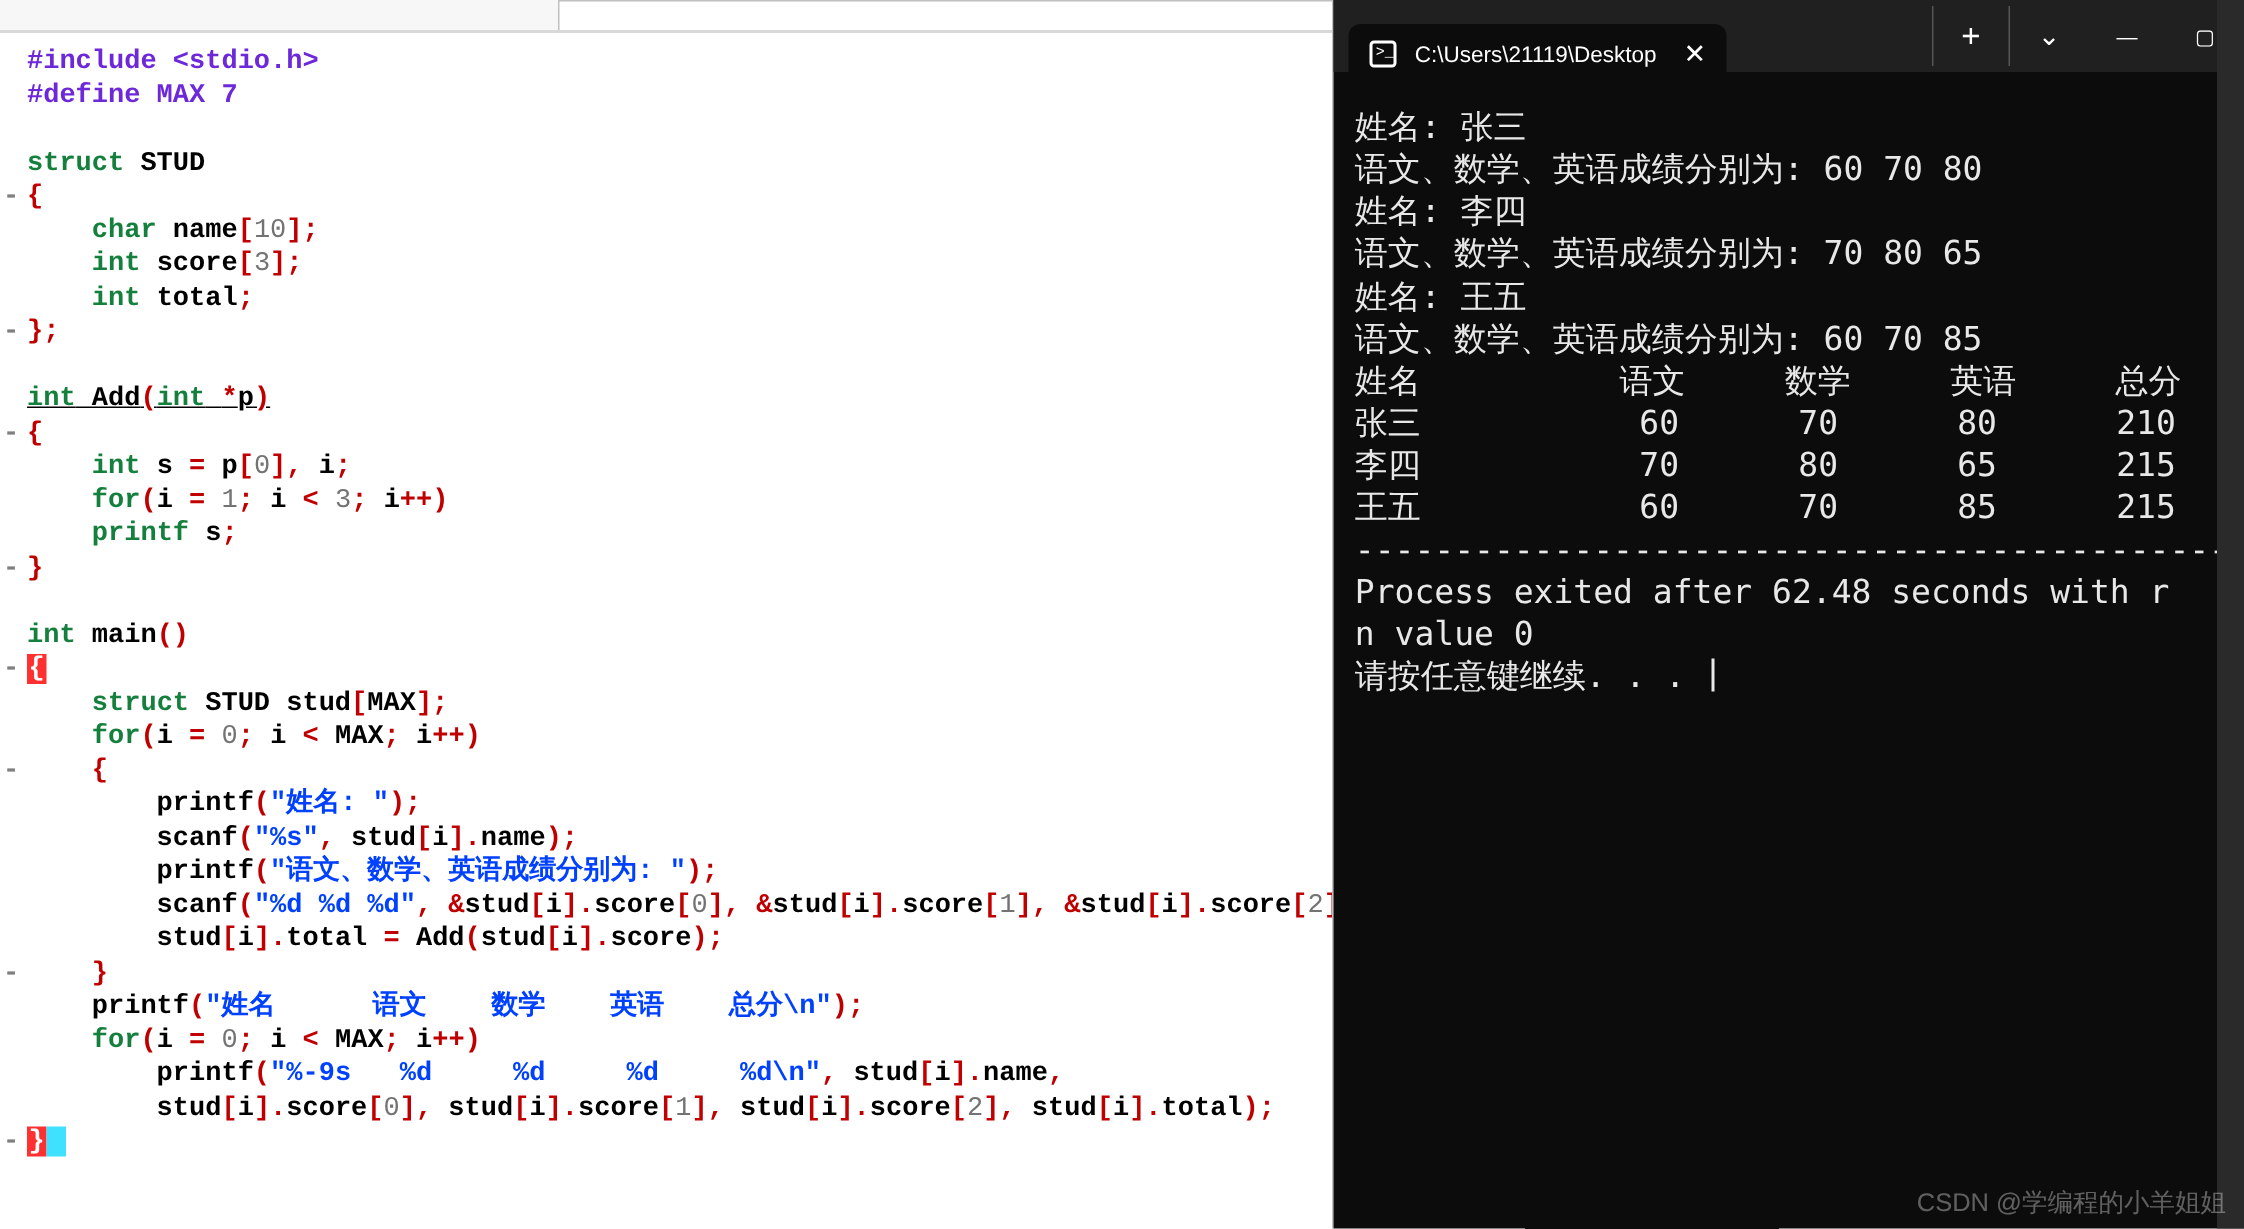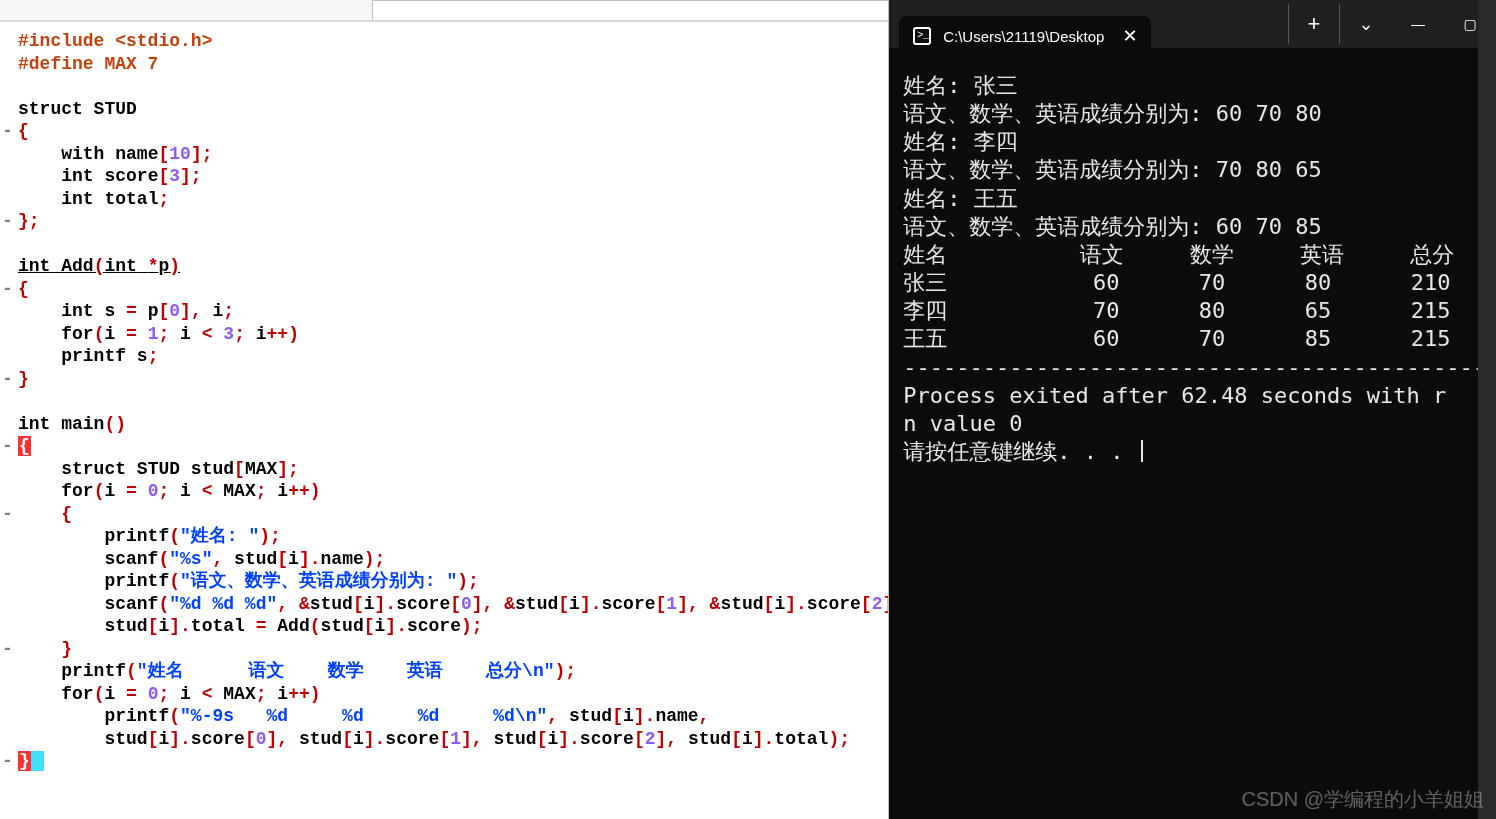--- a/index.html
+++ b/index.html
@@ -30,24 +30,24 @@
     position:absolute; left:372px; top:0; width:534px; height:20px;
     border-left:1px solid #c0c0c0; border-top:1px solid #c0c0c0;
     background:#fff;
   }
   .fold-dash {
     position:absolute; left:0; top:0; width:10px;
     color:#808080;
     text-align:left;
   }
   .code { white-space:pre; font-weight:bold;}
-  .kw { color:#000000; font-weight:bold;}
-  .pp { color:#c2410c; font-weight:bold;}
+  .kw { color:#15803d; font-weight:bold;}
+  .pp { color:#6d28d9; font-weight:bold;}
   .br { color:#c00000; font-weight:bold;}
-  .num{ color:#8b5cf6; font-weight:bold;}
+  .num{ color:#737373; font-weight:normal;}
   .str{ color:#0040ff; font-weight:bold;}
   .hl-red { background:#ff3030; color:#fff; padding:0 1px;}
   .hl-cyan{ background:#40e0ff; color:#000; padding:0 1px;}
 
   .term-pane {
     flex:1;
     background:#0c0c0c;
     position:relative;
     color:#ccc;
   }
@@ -83,40 +83,40 @@
     font-family:"NSimSun","SimSun",Consolas,monospace;
     font-size:22px;
     line-height:1.28;
     white-space:pre;
     overflow:hidden;
   }
   .cursor { display:inline-block; width:2px; height:22px; background:#e8e8e8; vertical-align:-3px; margin-left:4px;}
   .watermark{
     position:absolute; right:12px; bottom:6px;
     font-family:"Microsoft YaHei",sans-serif;
-    font-size:20px;
+    font-size:17px;
     color:rgba(255,255,255,0.35);
     font-weight:normal;
   }
   .scrollbar{ position:absolute; right:0; top:0; width:18px; height:100%; background:#2a2a2a;}
 </style>
 </head>
 <body>
 
 <div class="editor-pane">
   <div class="top-strip">
     <div class="tab"></div>
   </div>
   <div id="code-container">
       <div class="code" style="position: relative;"><span><span class="pp">#include &lt;stdio.h&gt;</span></span></div>
       <div class="code" style="position: relative;"><span><span class="pp">#define MAX 7</span></span></div>
       <div class="code" style="position: relative;"><span> </span></div>
       <div class="code" style="position: relative;"><span><span class="kw">struct</span> STUD</span></div>
       <div class="code" style="position: relative;"><span class="fold-dash" style="position: absolute; left: -16px;">-</span><span><span class="br">{</span></span></div>
-      <div class="code" style="position: relative;"><span>    <span class="kw">with</span> name<span class="br">[</span><span class="num">10</span><span class="br">];</span></span></div>
+      <div class="code" style="position: relative;"><span>    <span class="kw">char</span> name<span class="br">[</span><span class="num">10</span><span class="br">];</span></span></div>
       <div class="code" style="position: relative;"><span>    <span class="kw">int</span> score<span class="br">[</span><span class="num">3</span><span class="br">];</span></span></div>
       <div class="code" style="position: relative;"><span>    <span class="kw">int</span> total<span class="br">;</span></span></div>
       <div class="code" style="position: relative;"><span class="fold-dash" style="position: absolute; left: -16px;">-</span><span><span class="br">};</span></span></div>
       <div class="code" style="position: relative;"><span> </span></div>
       <div class="code" style="position: relative; text-decoration: underline;"><span><span class="kw">int</span> Add<span class="br">(</span><span class="kw">int</span> <span class="br">*</span>p<span class="br">)</span></span></div>
       <div class="code" style="position: relative;"><span class="fold-dash" style="position: absolute; left: -16px;">-</span><span><span class="br">{</span></span></div>
       <div class="code" style="position: relative;"><span>    <span class="kw">int</span> s <span class="br">=</span> p<span class="br">[</span><span class="num">0</span><span class="br">],</span> i<span class="br">;</span></span></div>
       <div class="code" style="position: relative;"><span>    <span class="kw">for</span><span class="br">(</span>i <span class="br">=</span> <span class="num">1</span><span class="br">;</span> i <span class="br">&lt;</span> <span class="num">3</span><span class="br">;</span> i<span class="br">++)</span></span></div>
       <div class="code" style="position: relative;"><span>    <span class="kw">printf</span> s<span class="br">;</span></span></div>
       <div class="code" style="position: relative;"><span class="fold-dash" style="position: absolute; left: -16px;">-</span><span><span class="br">}</span></span></div>

